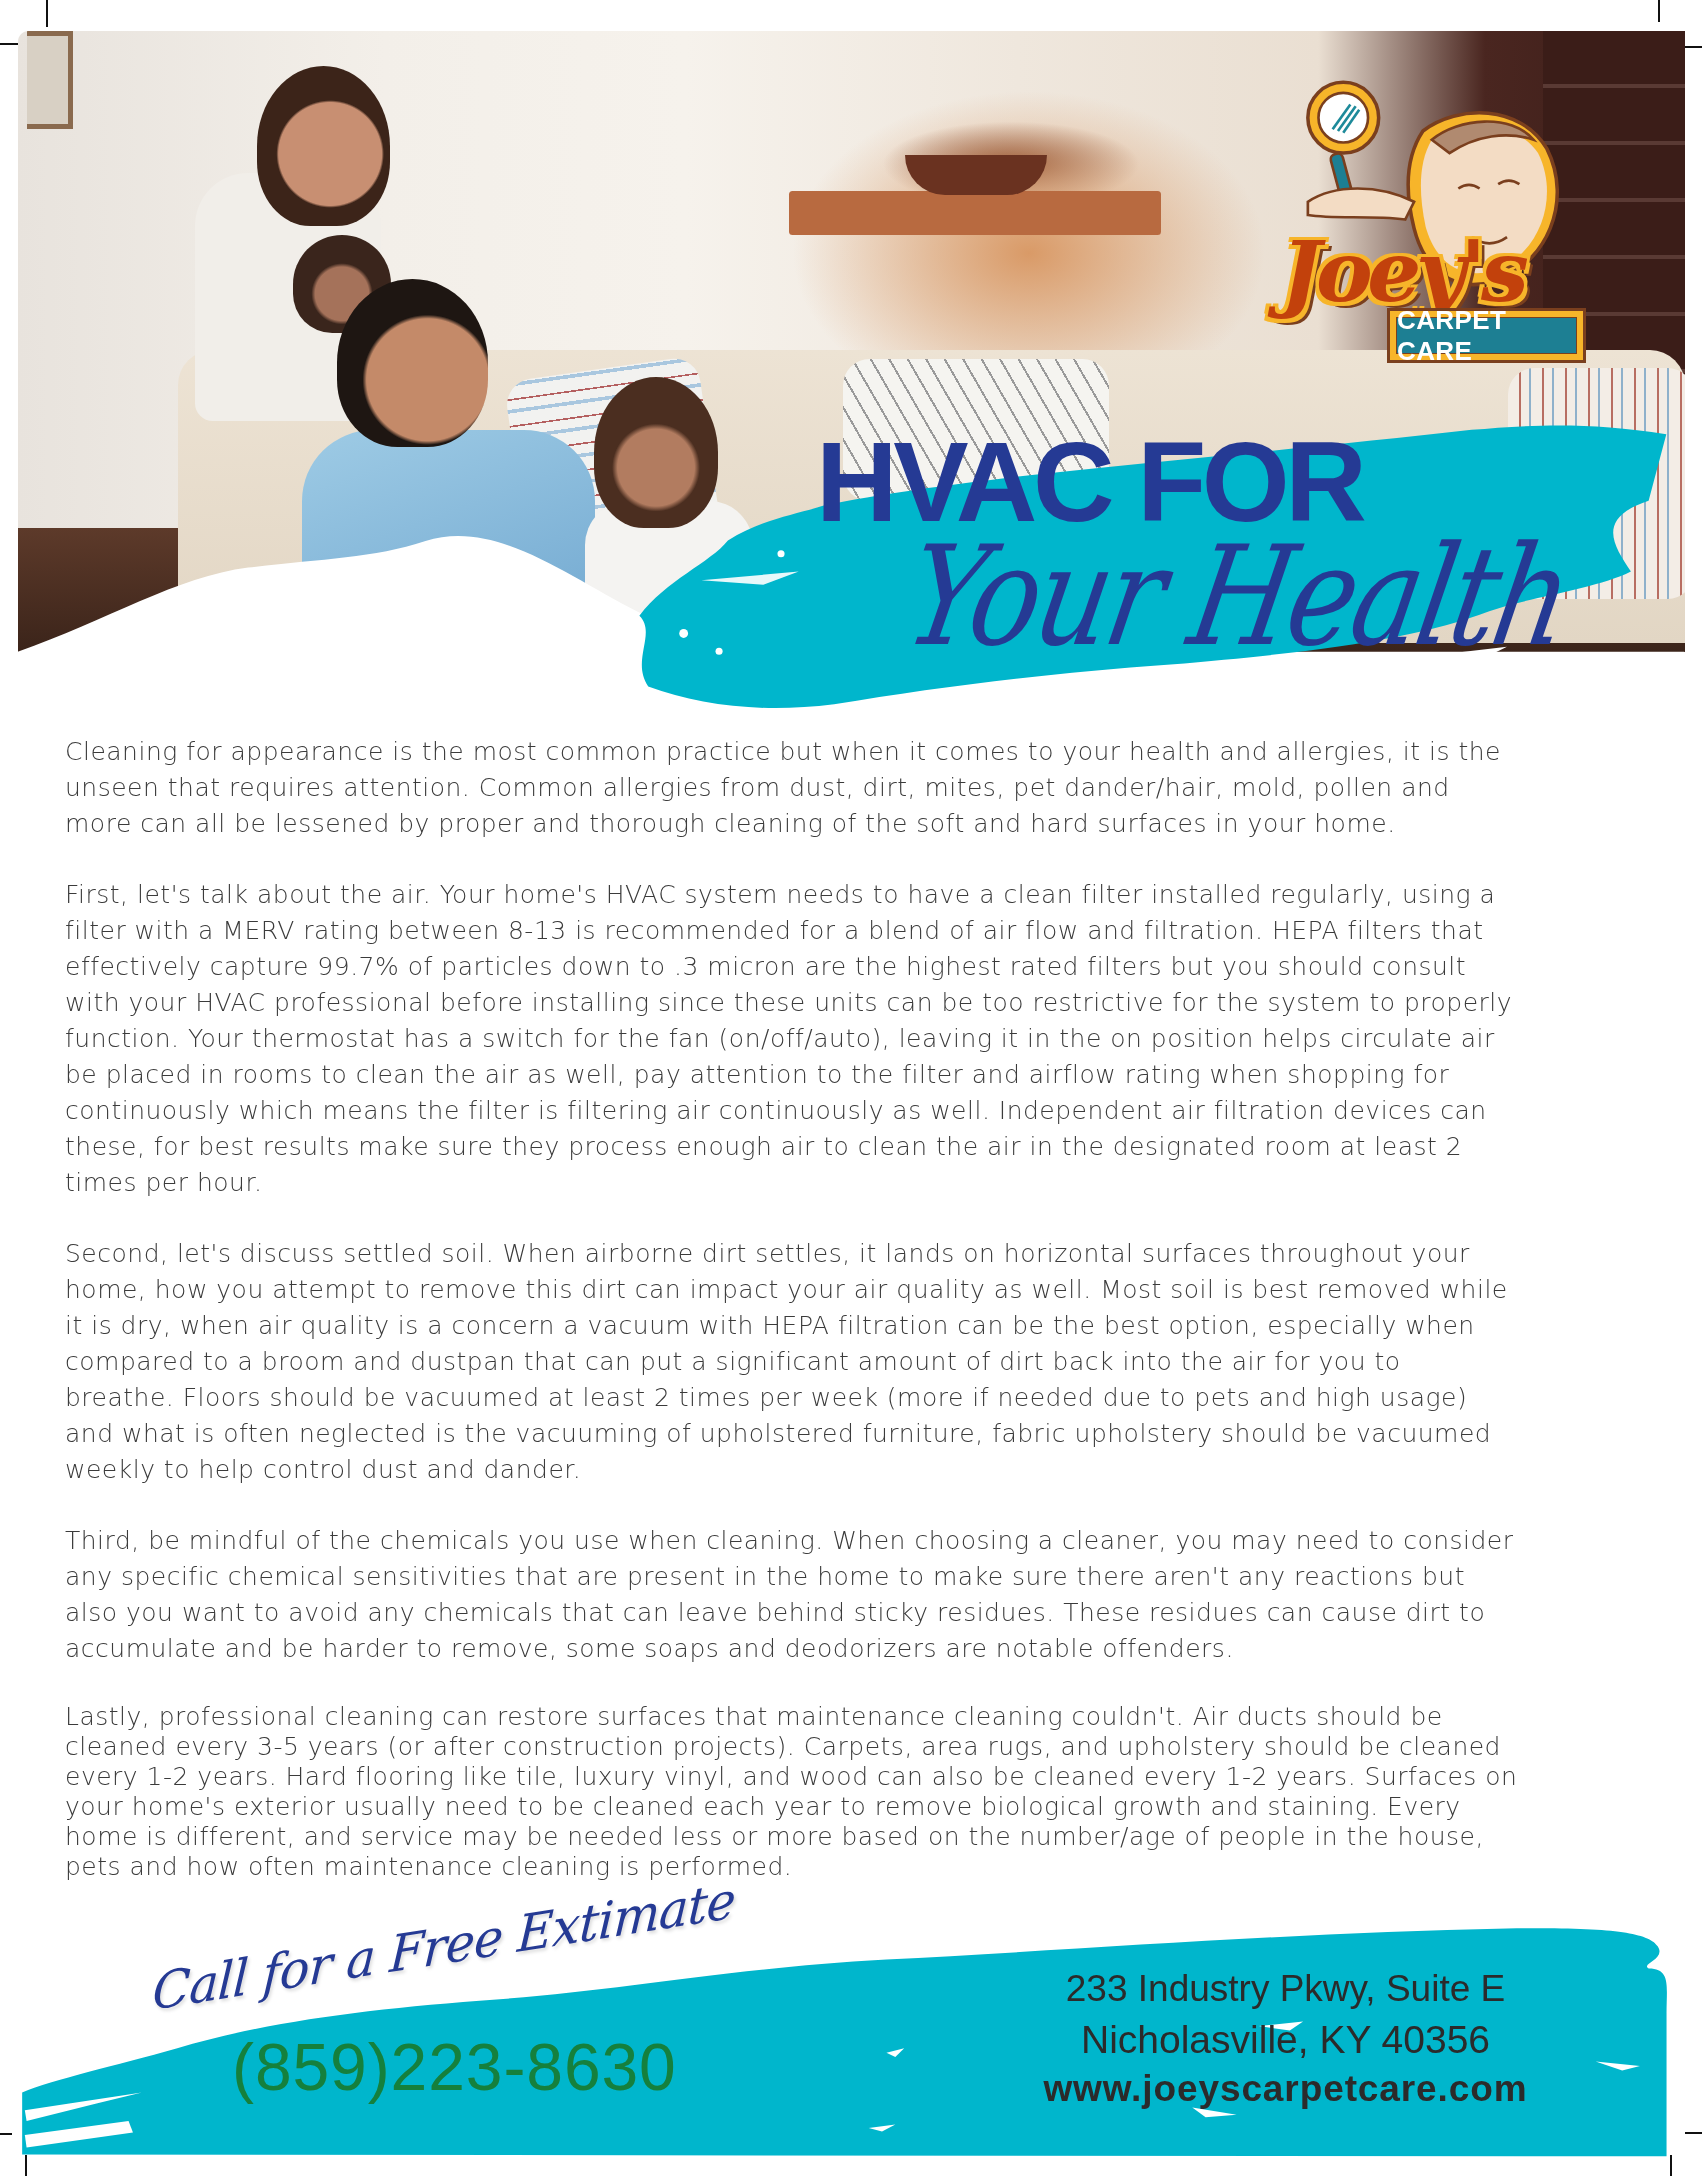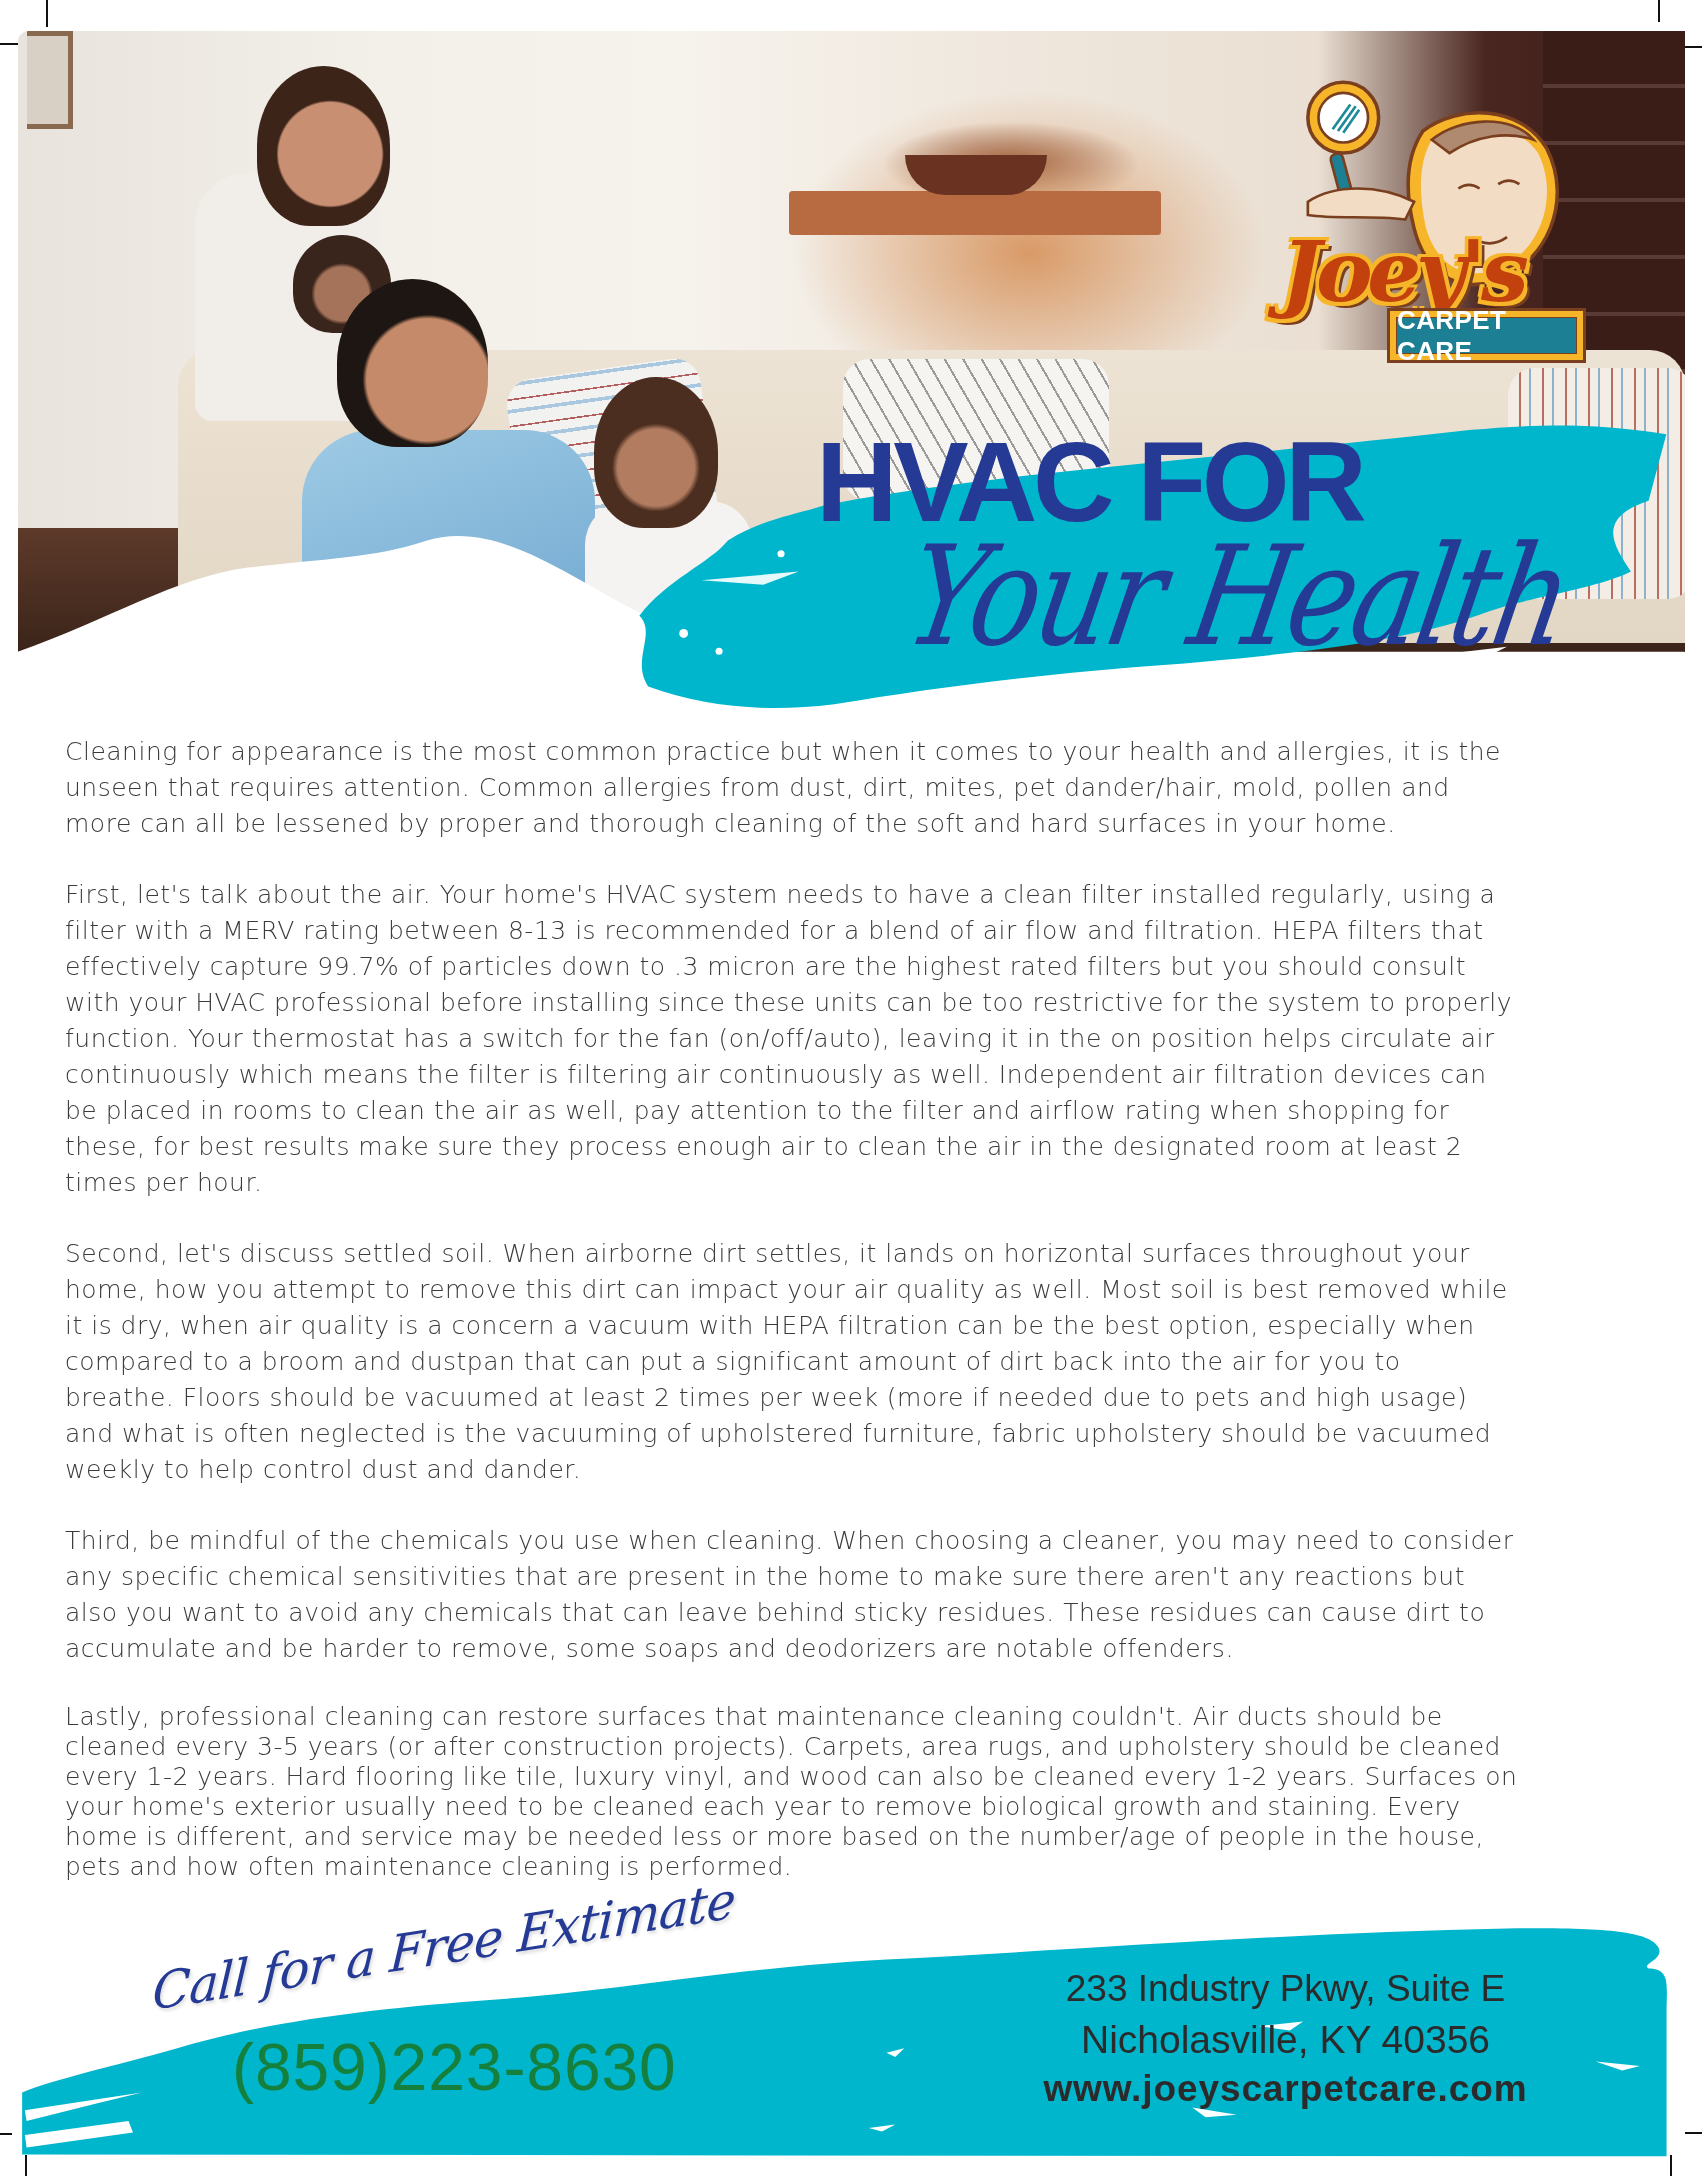--- a/index.html
+++ b/index.html
@@ -178,22 +178,22 @@
     <span class="ln">Cleaning for appearance is the most common practice but when it comes to your health and allergies, it is the</span>
     <span class="ln">unseen that requires attention. Common allergies from dust, dirt, mites, pet dander/hair, mold, pollen and</span>
     <span class="ln">more can all be lessened by proper and thorough cleaning of the soft and hard surfaces in your home.</span>
   </div>
   <div class="para">
     <span class="ln">First, let's talk about the air. Your home's HVAC system needs to have a clean filter installed regularly, using a</span>
     <span class="ln">filter with a MERV rating between 8-13 is recommended for a blend of air flow and filtration. HEPA filters that</span>
     <span class="ln">effectively capture 99.7% of particles down to .3 micron are the highest rated filters but you should consult</span>
     <span class="ln">with your HVAC professional before installing since these units can be too restrictive for the system to properly</span>
     <span class="ln">function. Your thermostat has a switch for the fan (on/off/auto), leaving it in the on position helps circulate air</span>
+    <span class="ln">be placed in rooms to clean the air as well, pay attention to the filter and airflow rating when shopping for</span>
     <span class="ln">continuously which means the filter is filtering air continuously as well. Independent air filtration devices can</span>
-    <span class="ln">be placed in rooms to clean the air as well, pay attention to the filter and airflow rating when shopping for</span>
     <span class="ln">these, for best results make sure they process enough air to clean the air in the designated room at least 2</span>
     <span class="ln">times per hour.</span>
   </div>
   <div class="para">
     <span class="ln">Second, let's discuss settled soil. When airborne dirt settles, it lands on horizontal surfaces throughout your</span>
     <span class="ln">home, how you attempt to remove this dirt can impact your air quality as well. Most soil is best removed while</span>
     <span class="ln">it is dry, when air quality is a concern a vacuum with HEPA filtration can be the best option, especially when</span>
     <span class="ln">compared to a broom and dustpan that can put a significant amount of dirt back into the air for you to</span>
     <span class="ln">breathe. Floors should be vacuumed at least 2 times per week (more if needed due to pets and high usage)</span>
     <span class="ln">and what is often neglected is the vacuuming of upholstered furniture, fabric upholstery should be vacuumed</span>

